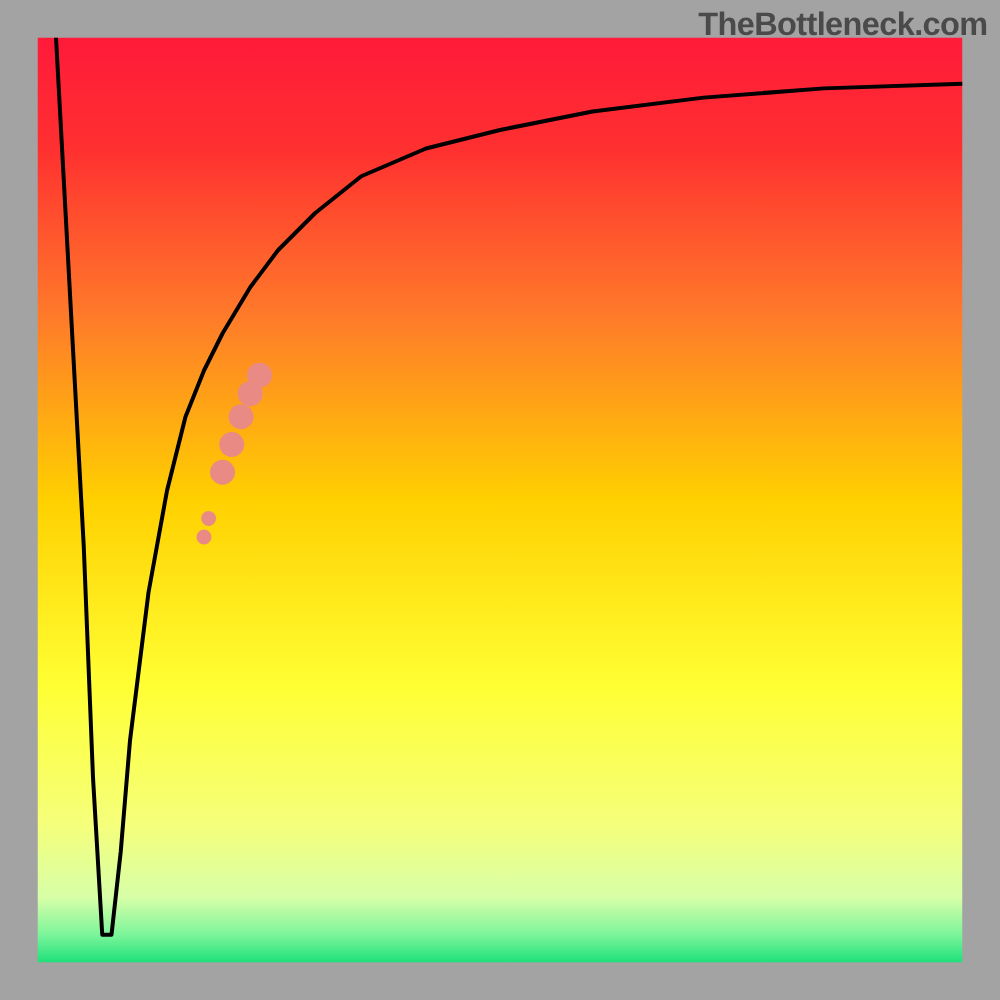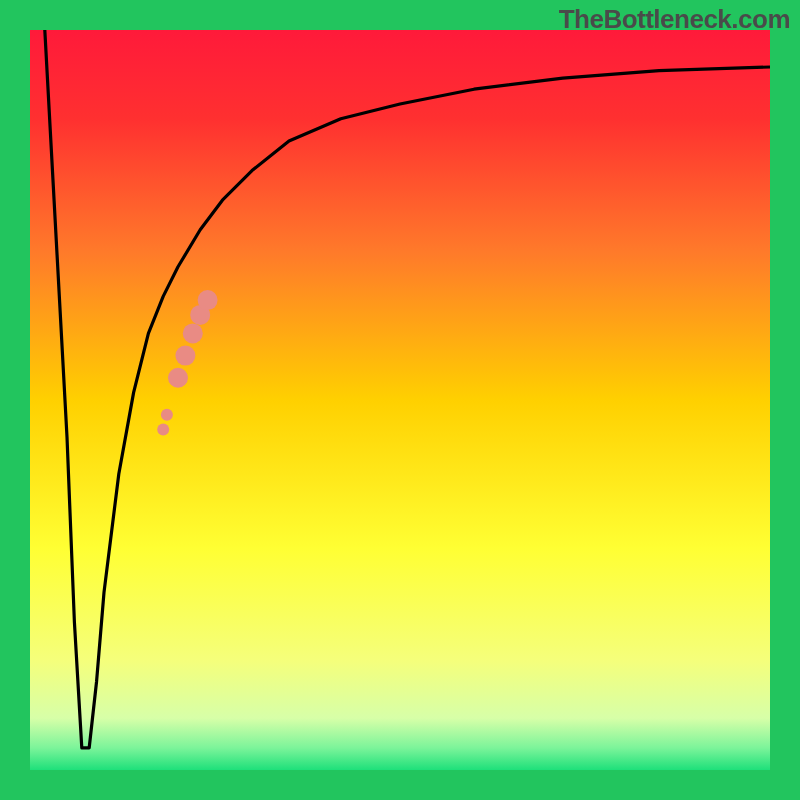--- a/index.html
+++ b/index.html
@@ -8,21 +8,21 @@
     width: 800px;
     height: 800px;
     overflow: hidden;
     background: #000;
     font-family: Arial, Helvetica, sans-serif;
   }
   .frame {
     position: relative;
     width: 800px;
     height: 800px;
-    background: #22c55e;
+    background: #a3a3a3;
   }
   .plot {
     position: absolute;
     left: 30px;
     top: 30px;
     width: 740px;
     height: 740px;
   }
   .watermark {
     position: absolute;

